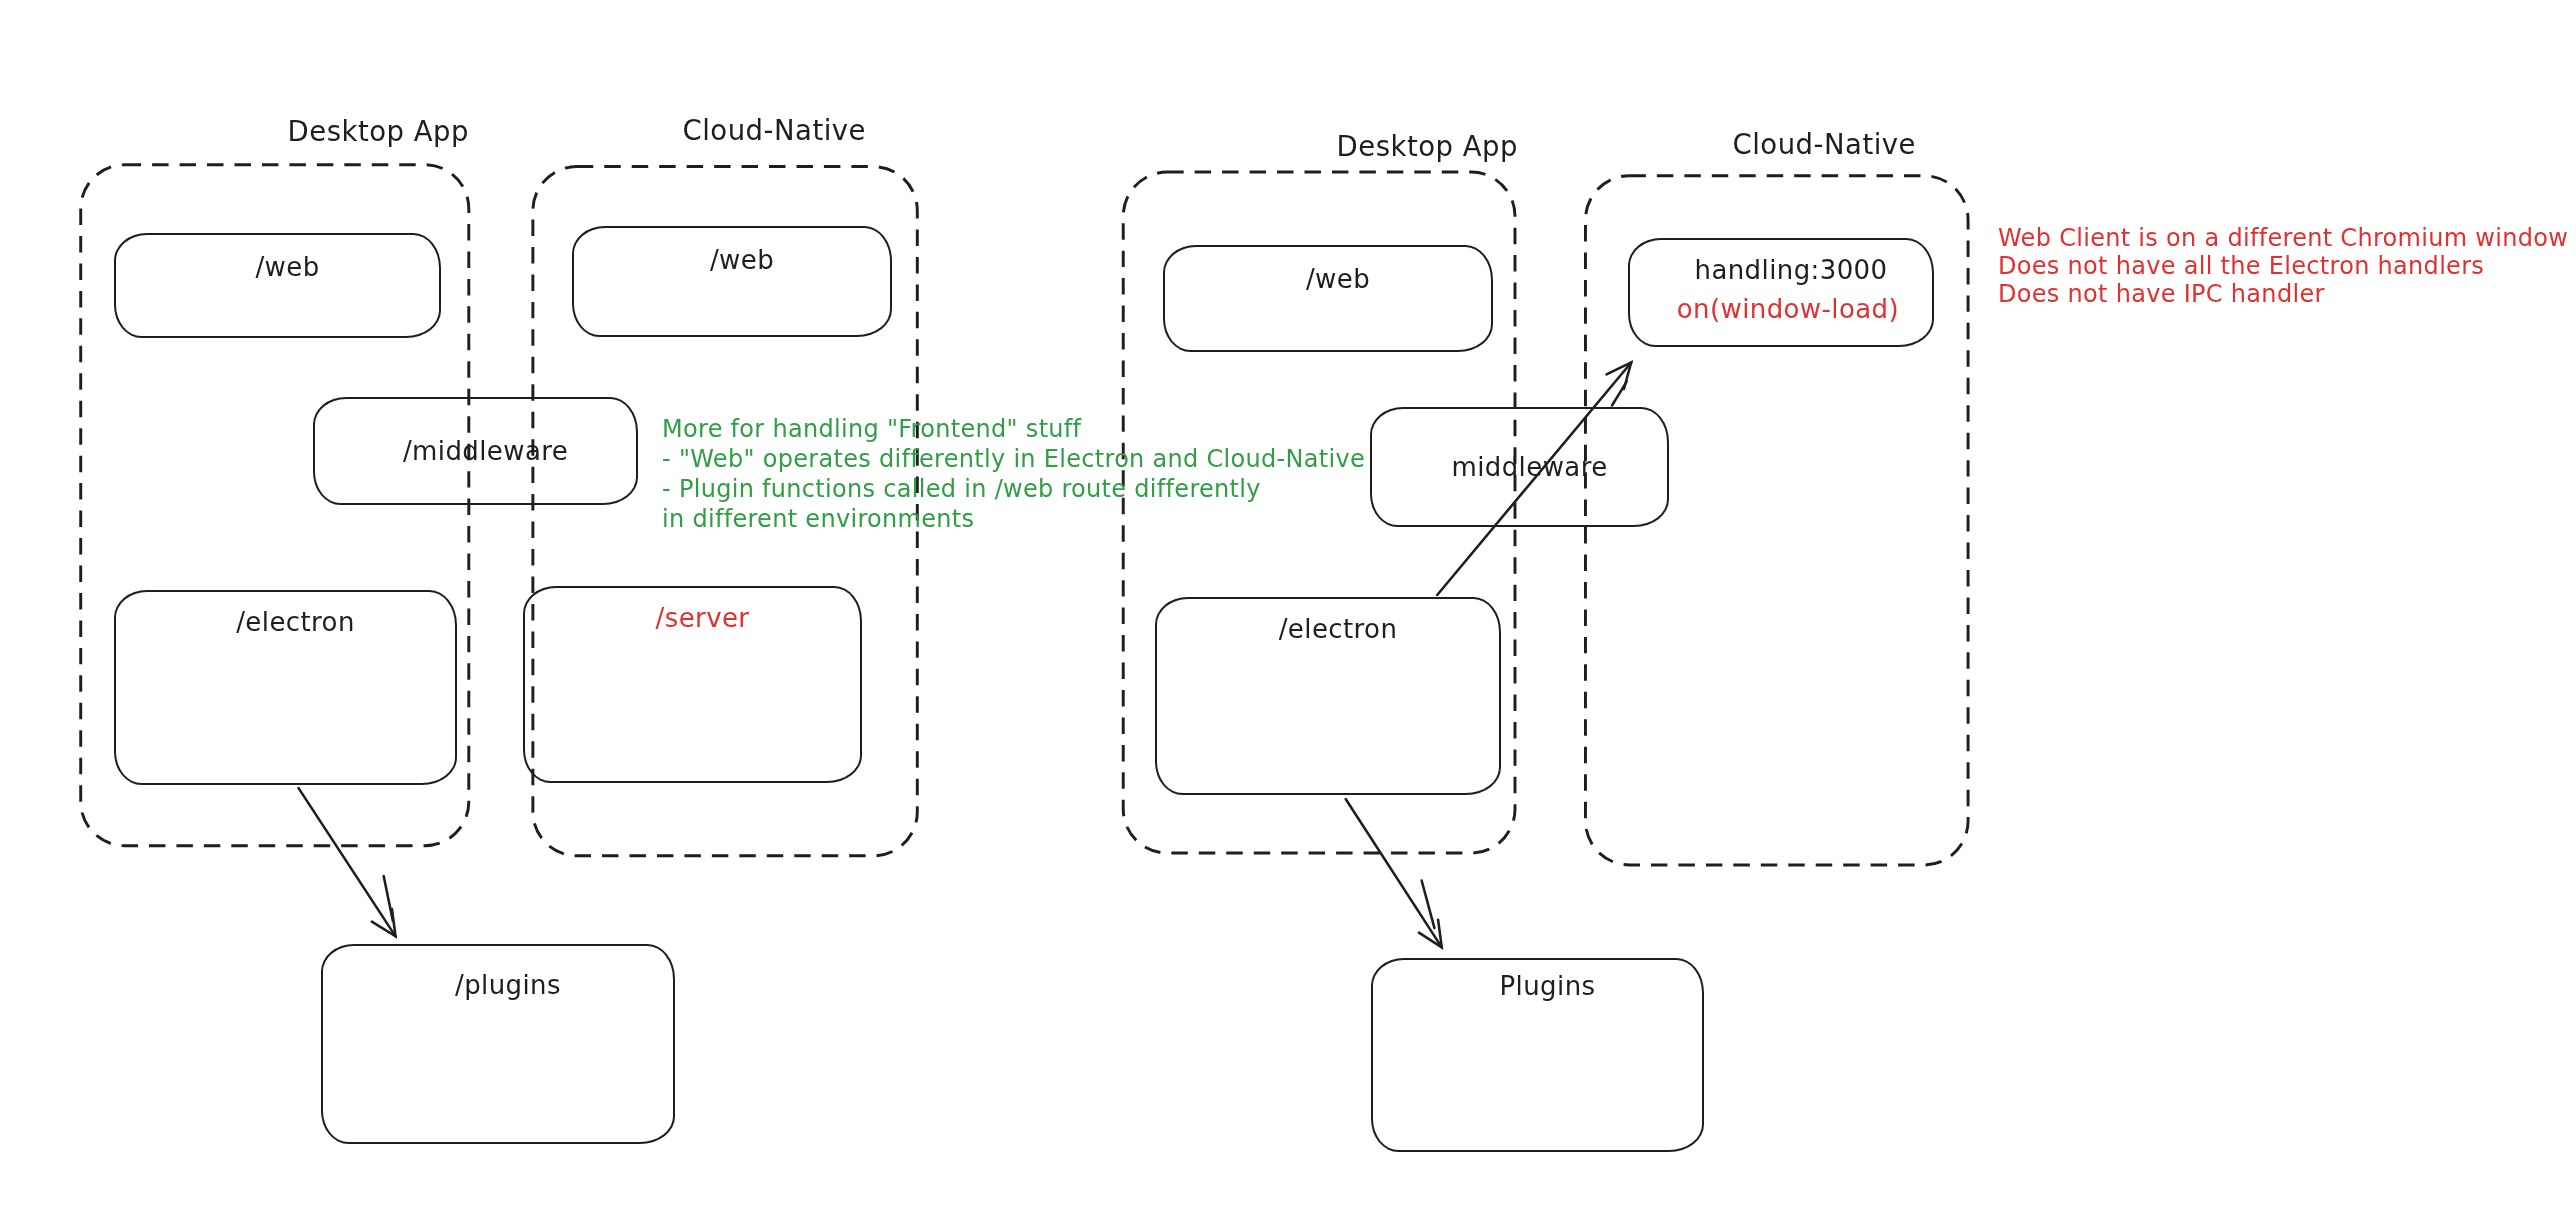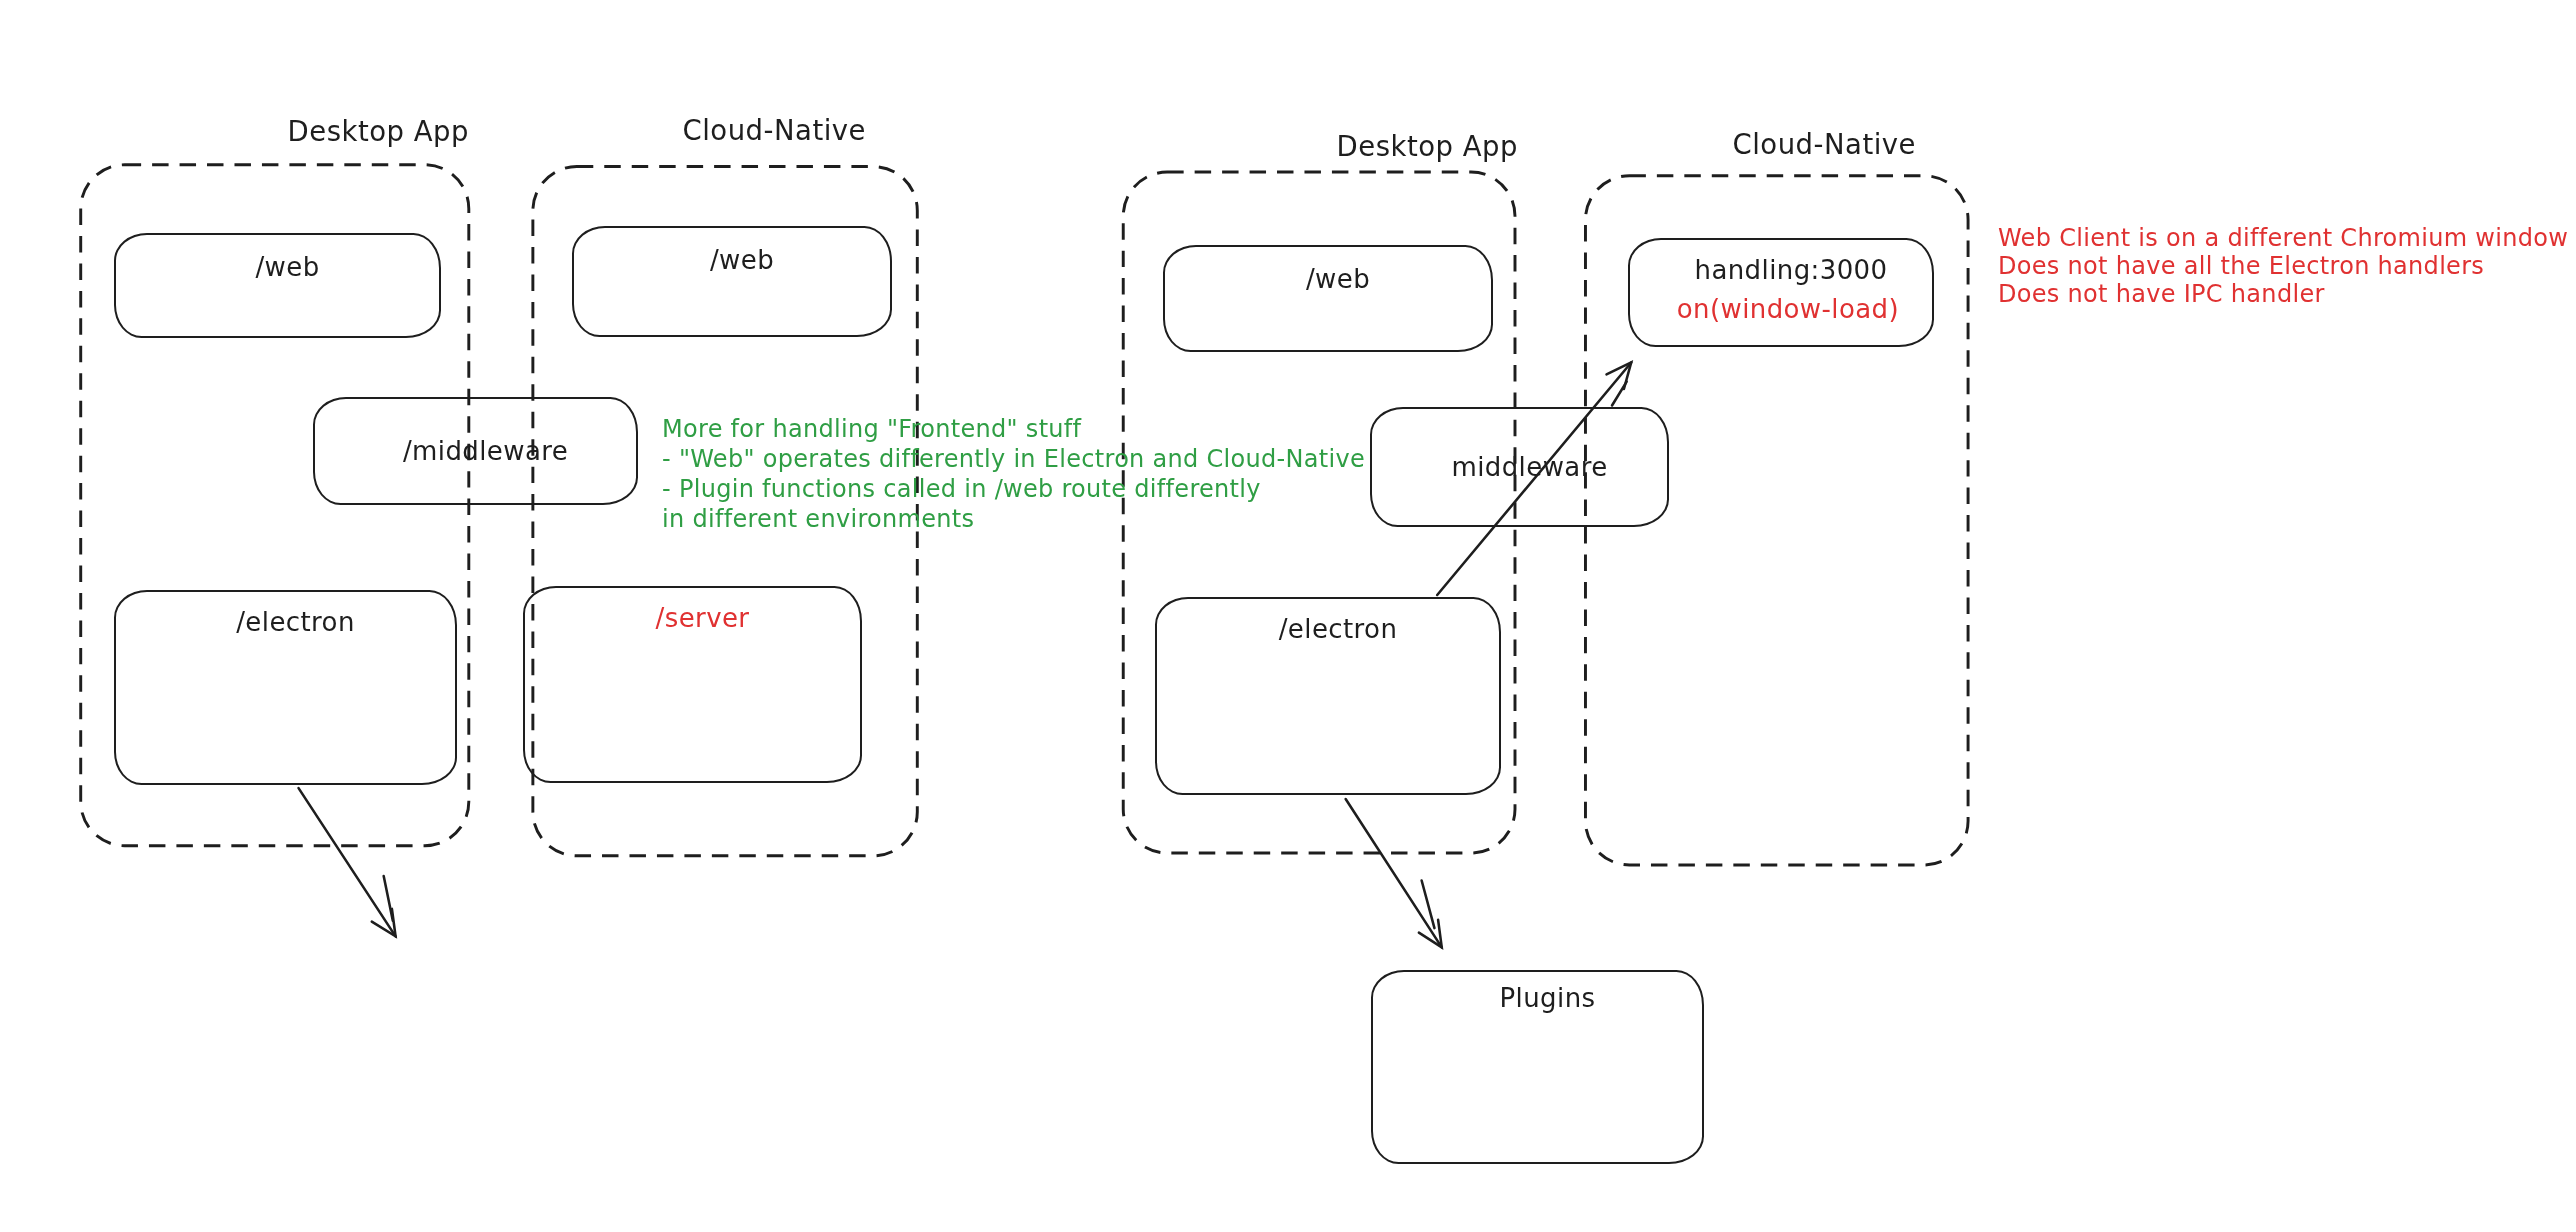--- a/index.html
+++ b/index.html
@@ -59,21 +59,21 @@
 
   
   #h-d2-desktop{left:1126px;top:130px;width:392px;}
   #h-d2-cloud{left:1532px;top:128px;width:384px;}
   #b-d2-web{left:1163px;top:245px;width:330px;height:107px;padding-top:16.5px;}
   #b-d2-localhost{left:1628px;top:238px;width:306px;height:109px;align-items:stretch;}
   #b-d2-localhost .label{ text-align:center;margin-top:14.6px;}
   #b-d2-localhost .sub-label{text-align:right;padding-right:33px;margin-top:9.2px;white-space:nowrap;}
   #b-d2-middleware{left:1370px;top:407px;width:299px;height:120px;}
   #b-d2-electron{left:1155px;top:597px;width:346px;height:198px;padding-top:14.6px;}
-  #b-d2-plugins{left:1371px;top:958px;width:333px;height:194px;padding-top:11px;margin-top:12px;}
+  #b-d2-plugins{left:1371px;top:958px;width:333px;height:194px;padding-top:11px;}
   #note-red{left:1998px;top:224px;}
 </style>
 </head>
 <body>
 
 <div id="canvas">
 
   <svg id="strokes" viewBox="0 0 2814 1346">
     <g fill="none" stroke="#1e1e1e" stroke-width="3.2" stroke-dasharray="18 12">
       <rect x="88" y="180" width="424" height="744" rx="48" ry="48"></rect>
@@ -116,20 +116,23 @@
   </div>
 
   <div class="box top-label" id="b-d1-electron">
     <span class="label">/electron</span>
   </div>
 
   <div class="box top-label" id="b-d1-server">
     <span class="label red-text">/server</span>
   </div>
 
+  <div class="box top-label" id="b-d1-plugins">
+    <span class="label">/plugins</span>
+  </div>
 
   <div class="note note-green" id="note-green">
     <div class="line">More for handling "Frontend" stuff</div>
     <div class="line">- "Web" operates differently in Electron and Cloud-Native</div>
     <div class="line">- Plugin functions called in /web route differently</div>
     <div class="line">in different environments</div>
   </div>
 
   <div class="heading" id="h-d2-desktop">Desktop App</div>
   <div class="heading" id="h-d2-cloud">Cloud-Native</div>

